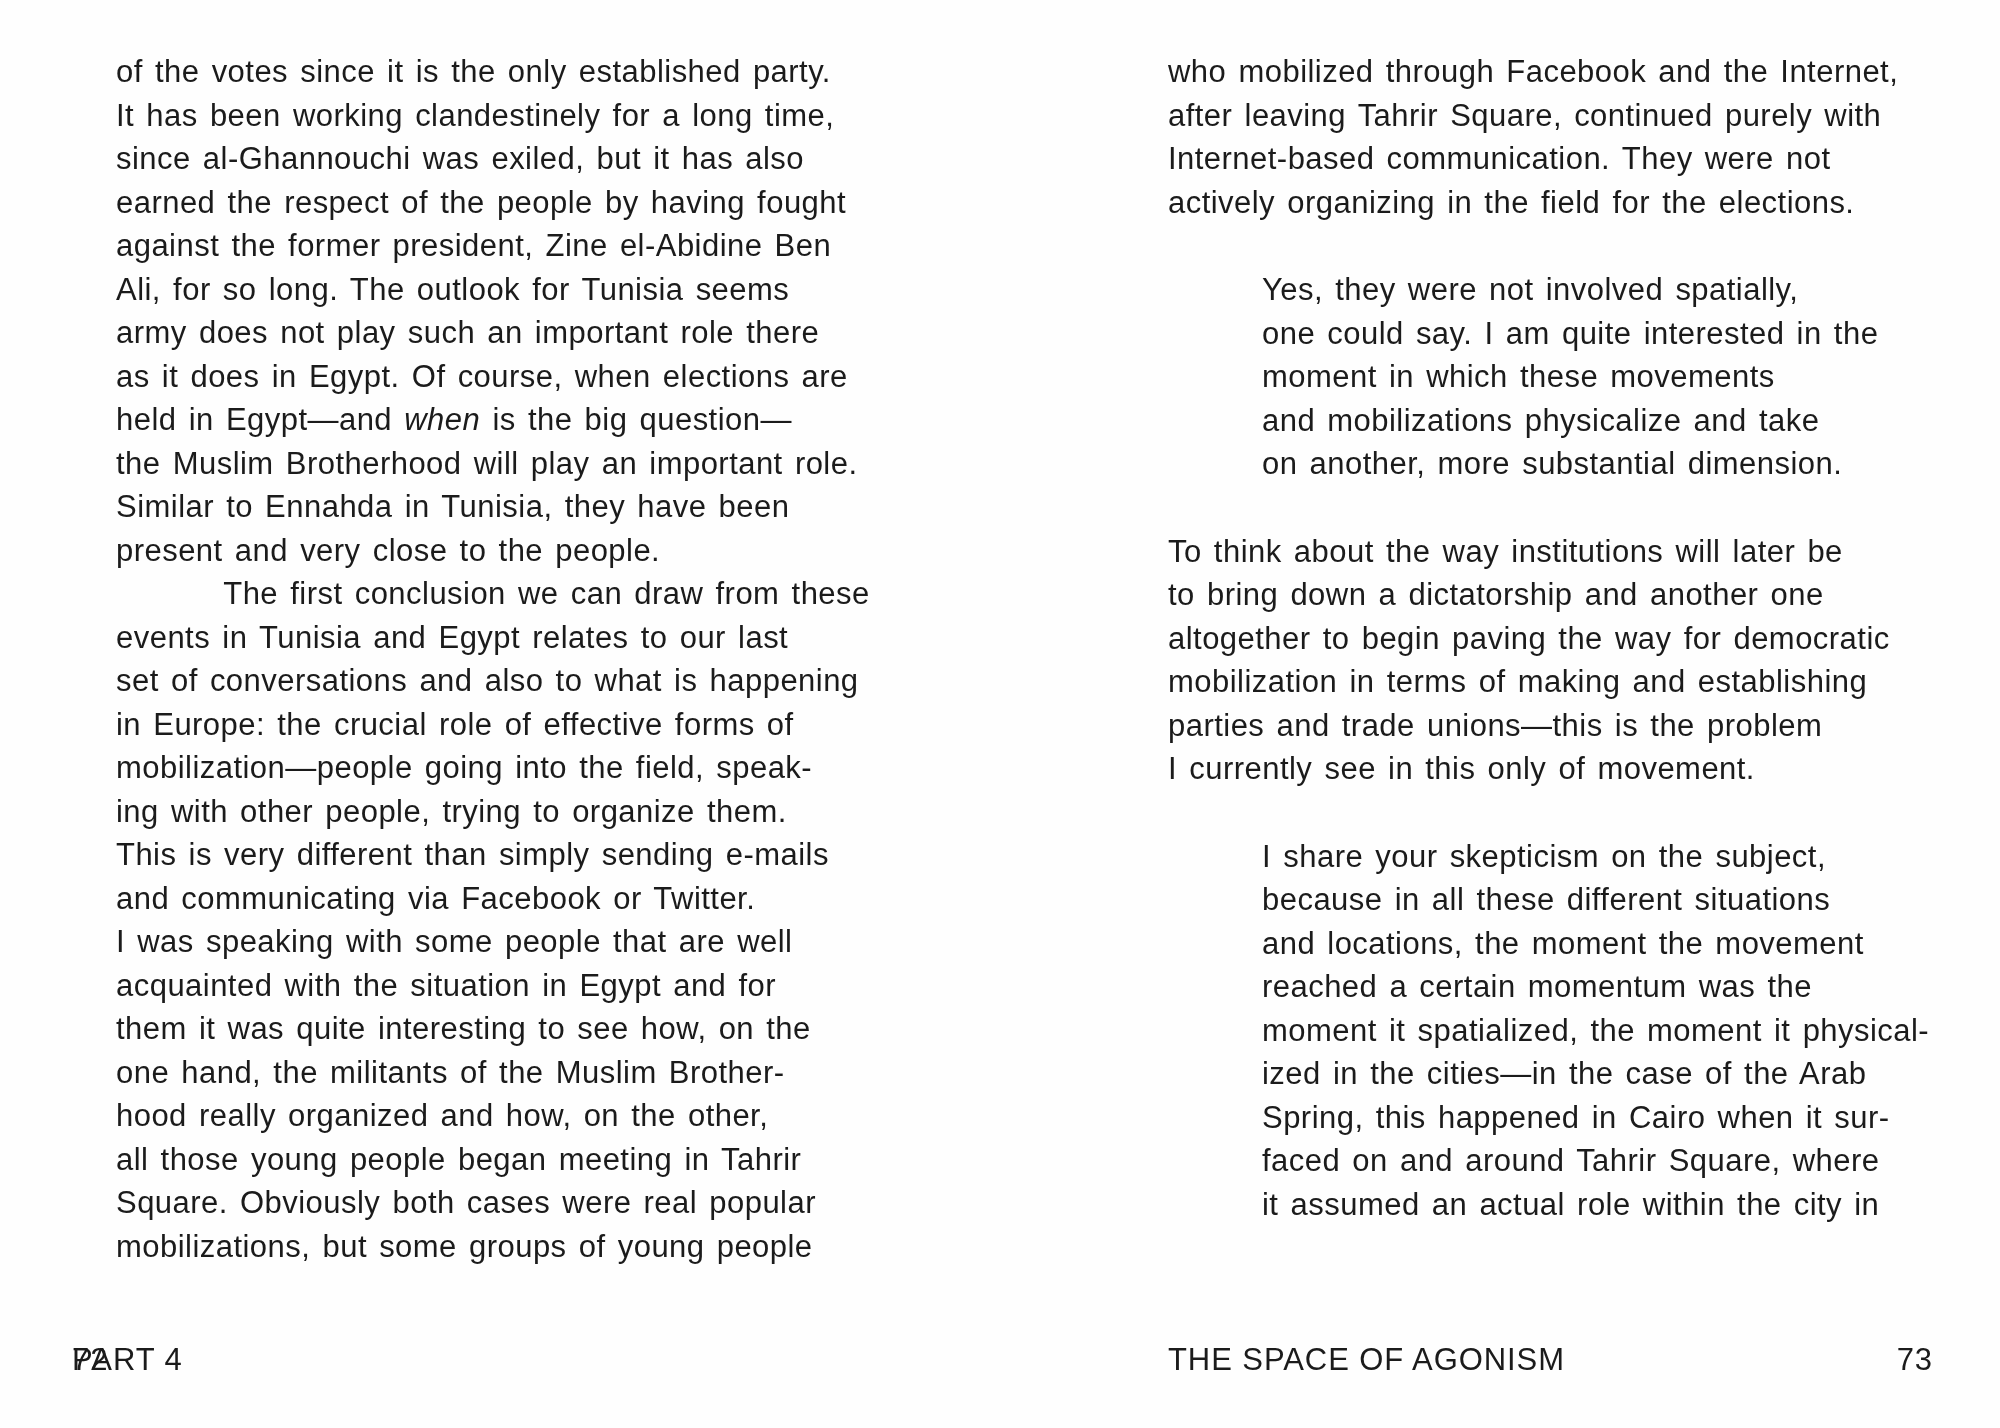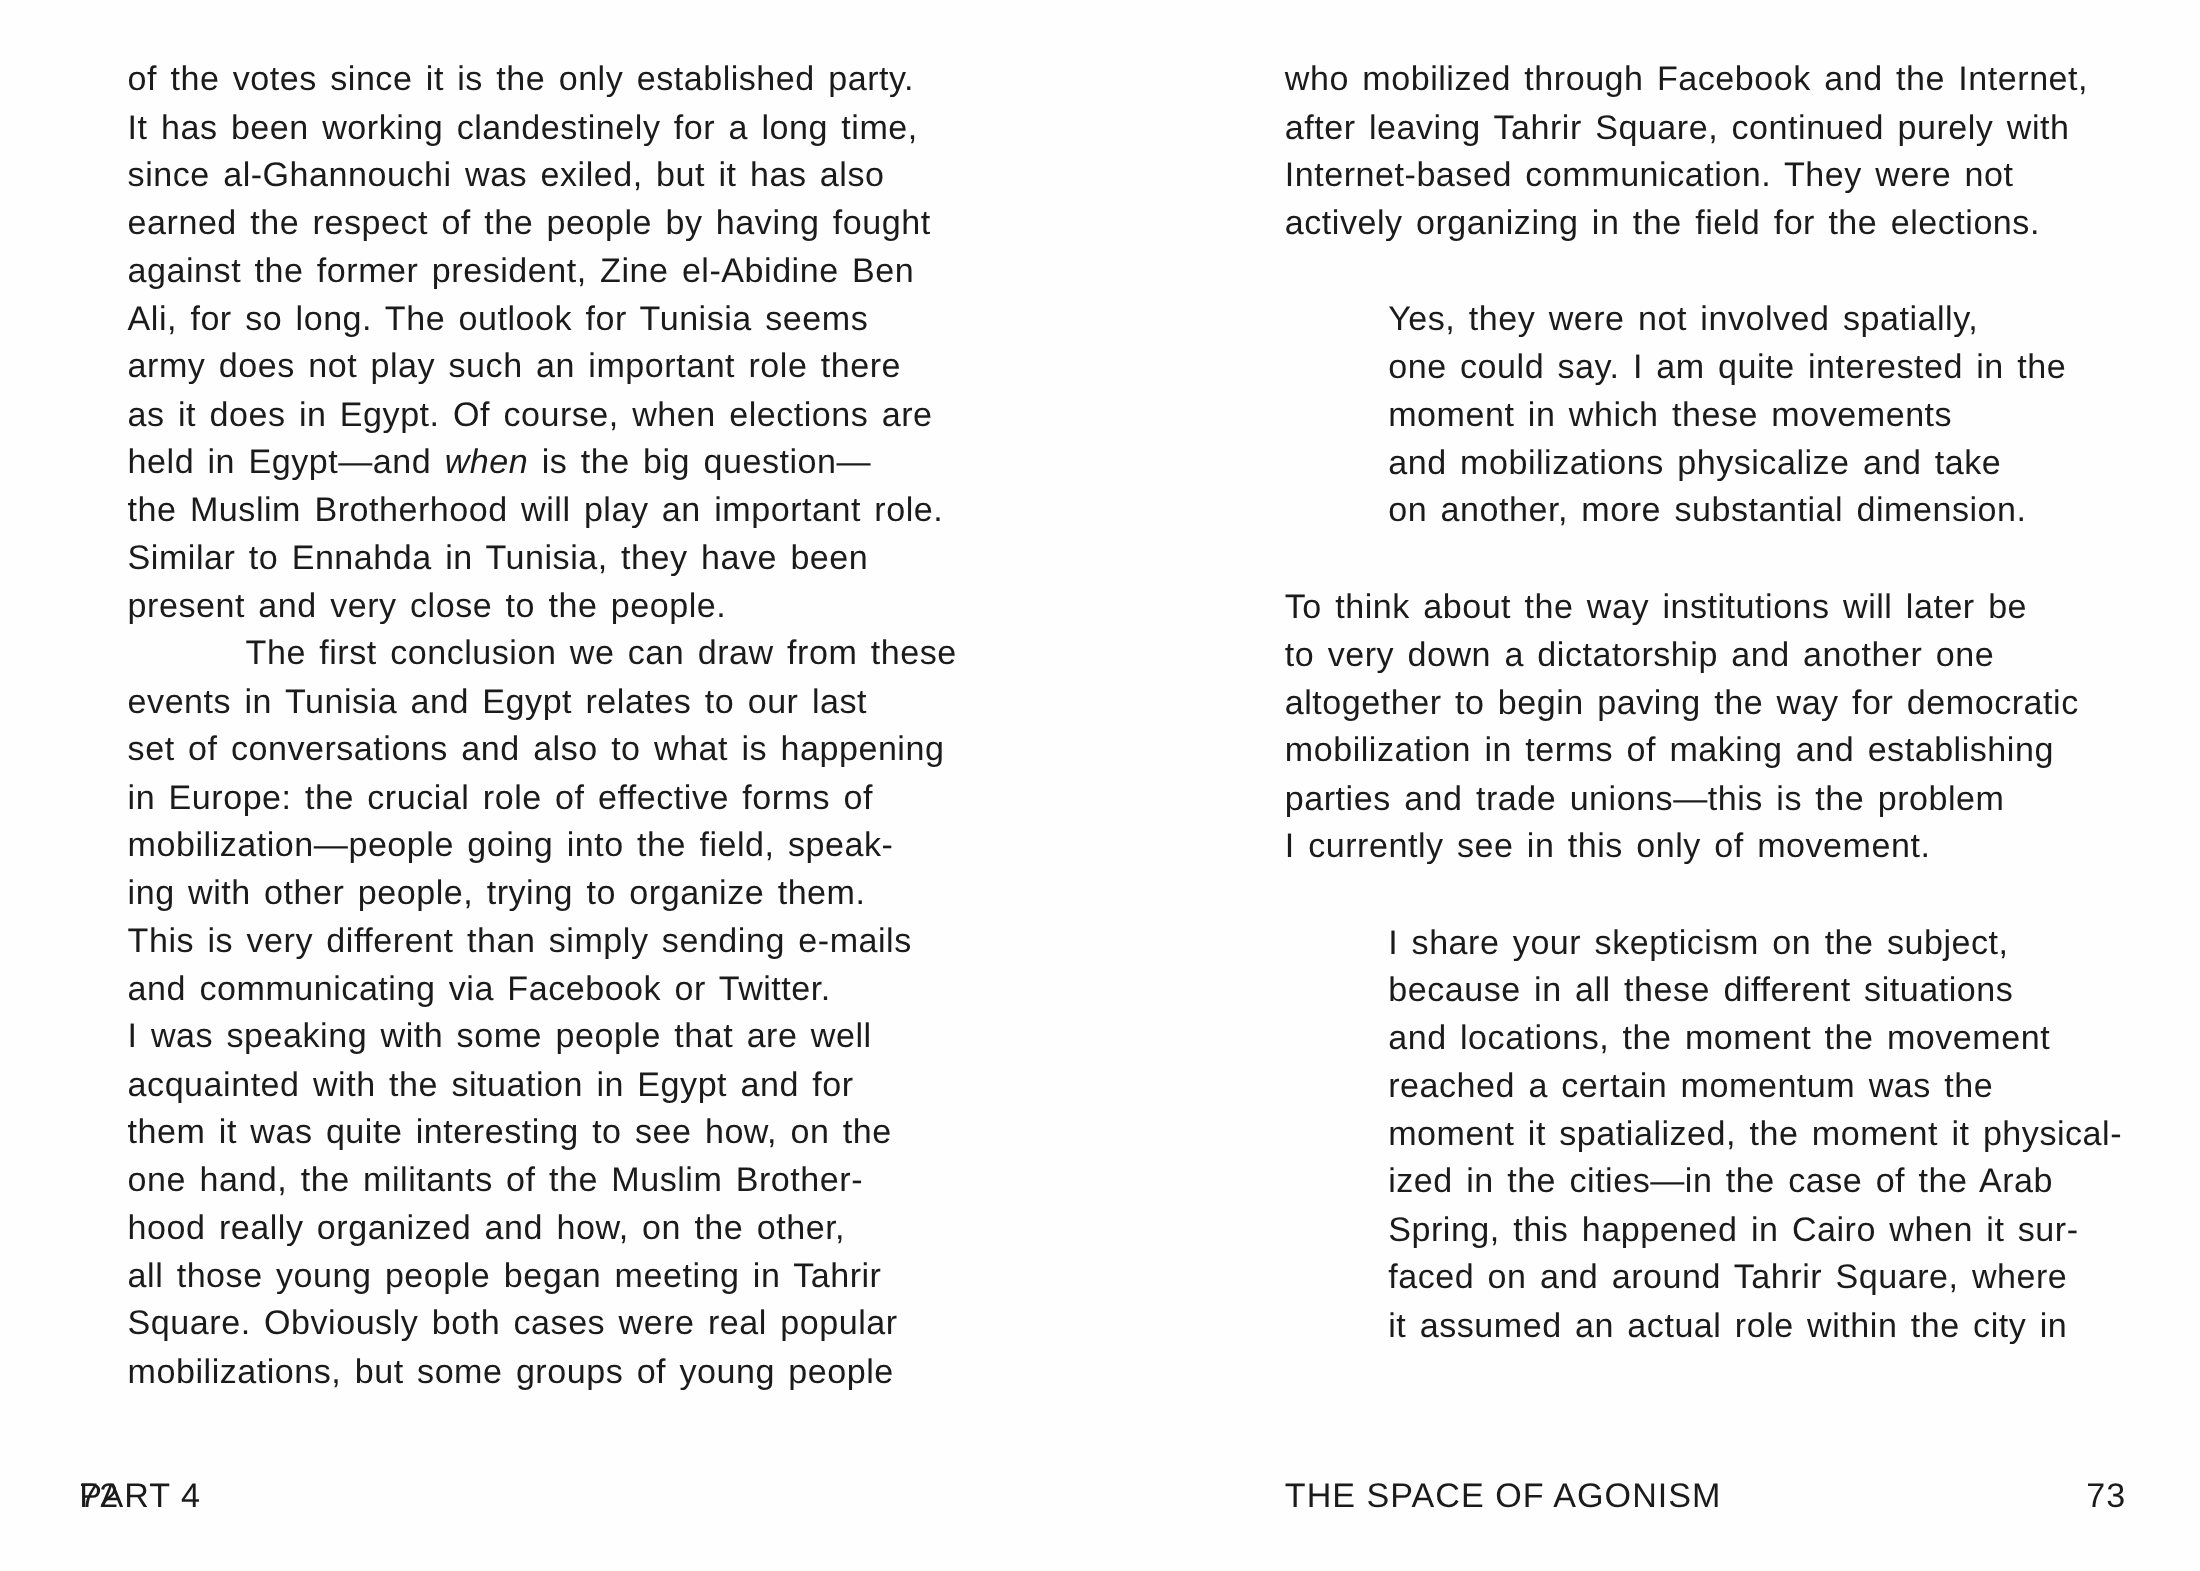--- a/index.html
+++ b/index.html
@@ -104,21 +104,21 @@
       </div>
       <div class="block quote">
         <div class="line">Yes, they were not involved spatially,</div>
         <div class="line">one could say. I am quite interested in the</div>
         <div class="line">moment in which these movements</div>
         <div class="line">and mobilizations physicalize and take</div>
         <div class="line">on another, more substantial dimension.</div>
       </div>
       <div class="block paragraph">
         <div class="line">To think about the way institutions will later be</div>
-        <div class="line">to very down a dictatorship and another one</div>
+        <div class="line">to bring down a dictatorship and another one</div>
         <div class="line">altogether to begin paving the way for democratic</div>
         <div class="line">mobilization in terms of making and establishing</div>
         <div class="line">parties and trade unions—this is the problem</div>
         <div class="line">I currently see in this only of movement.</div>
       </div>
       <div class="block quote">
         <div class="line">I share your skepticism on the subject,</div>
         <div class="line">because in all these different situations</div>
         <div class="line">and locations, the moment the movement</div>
         <div class="line">reached a certain momentum was the</div>

